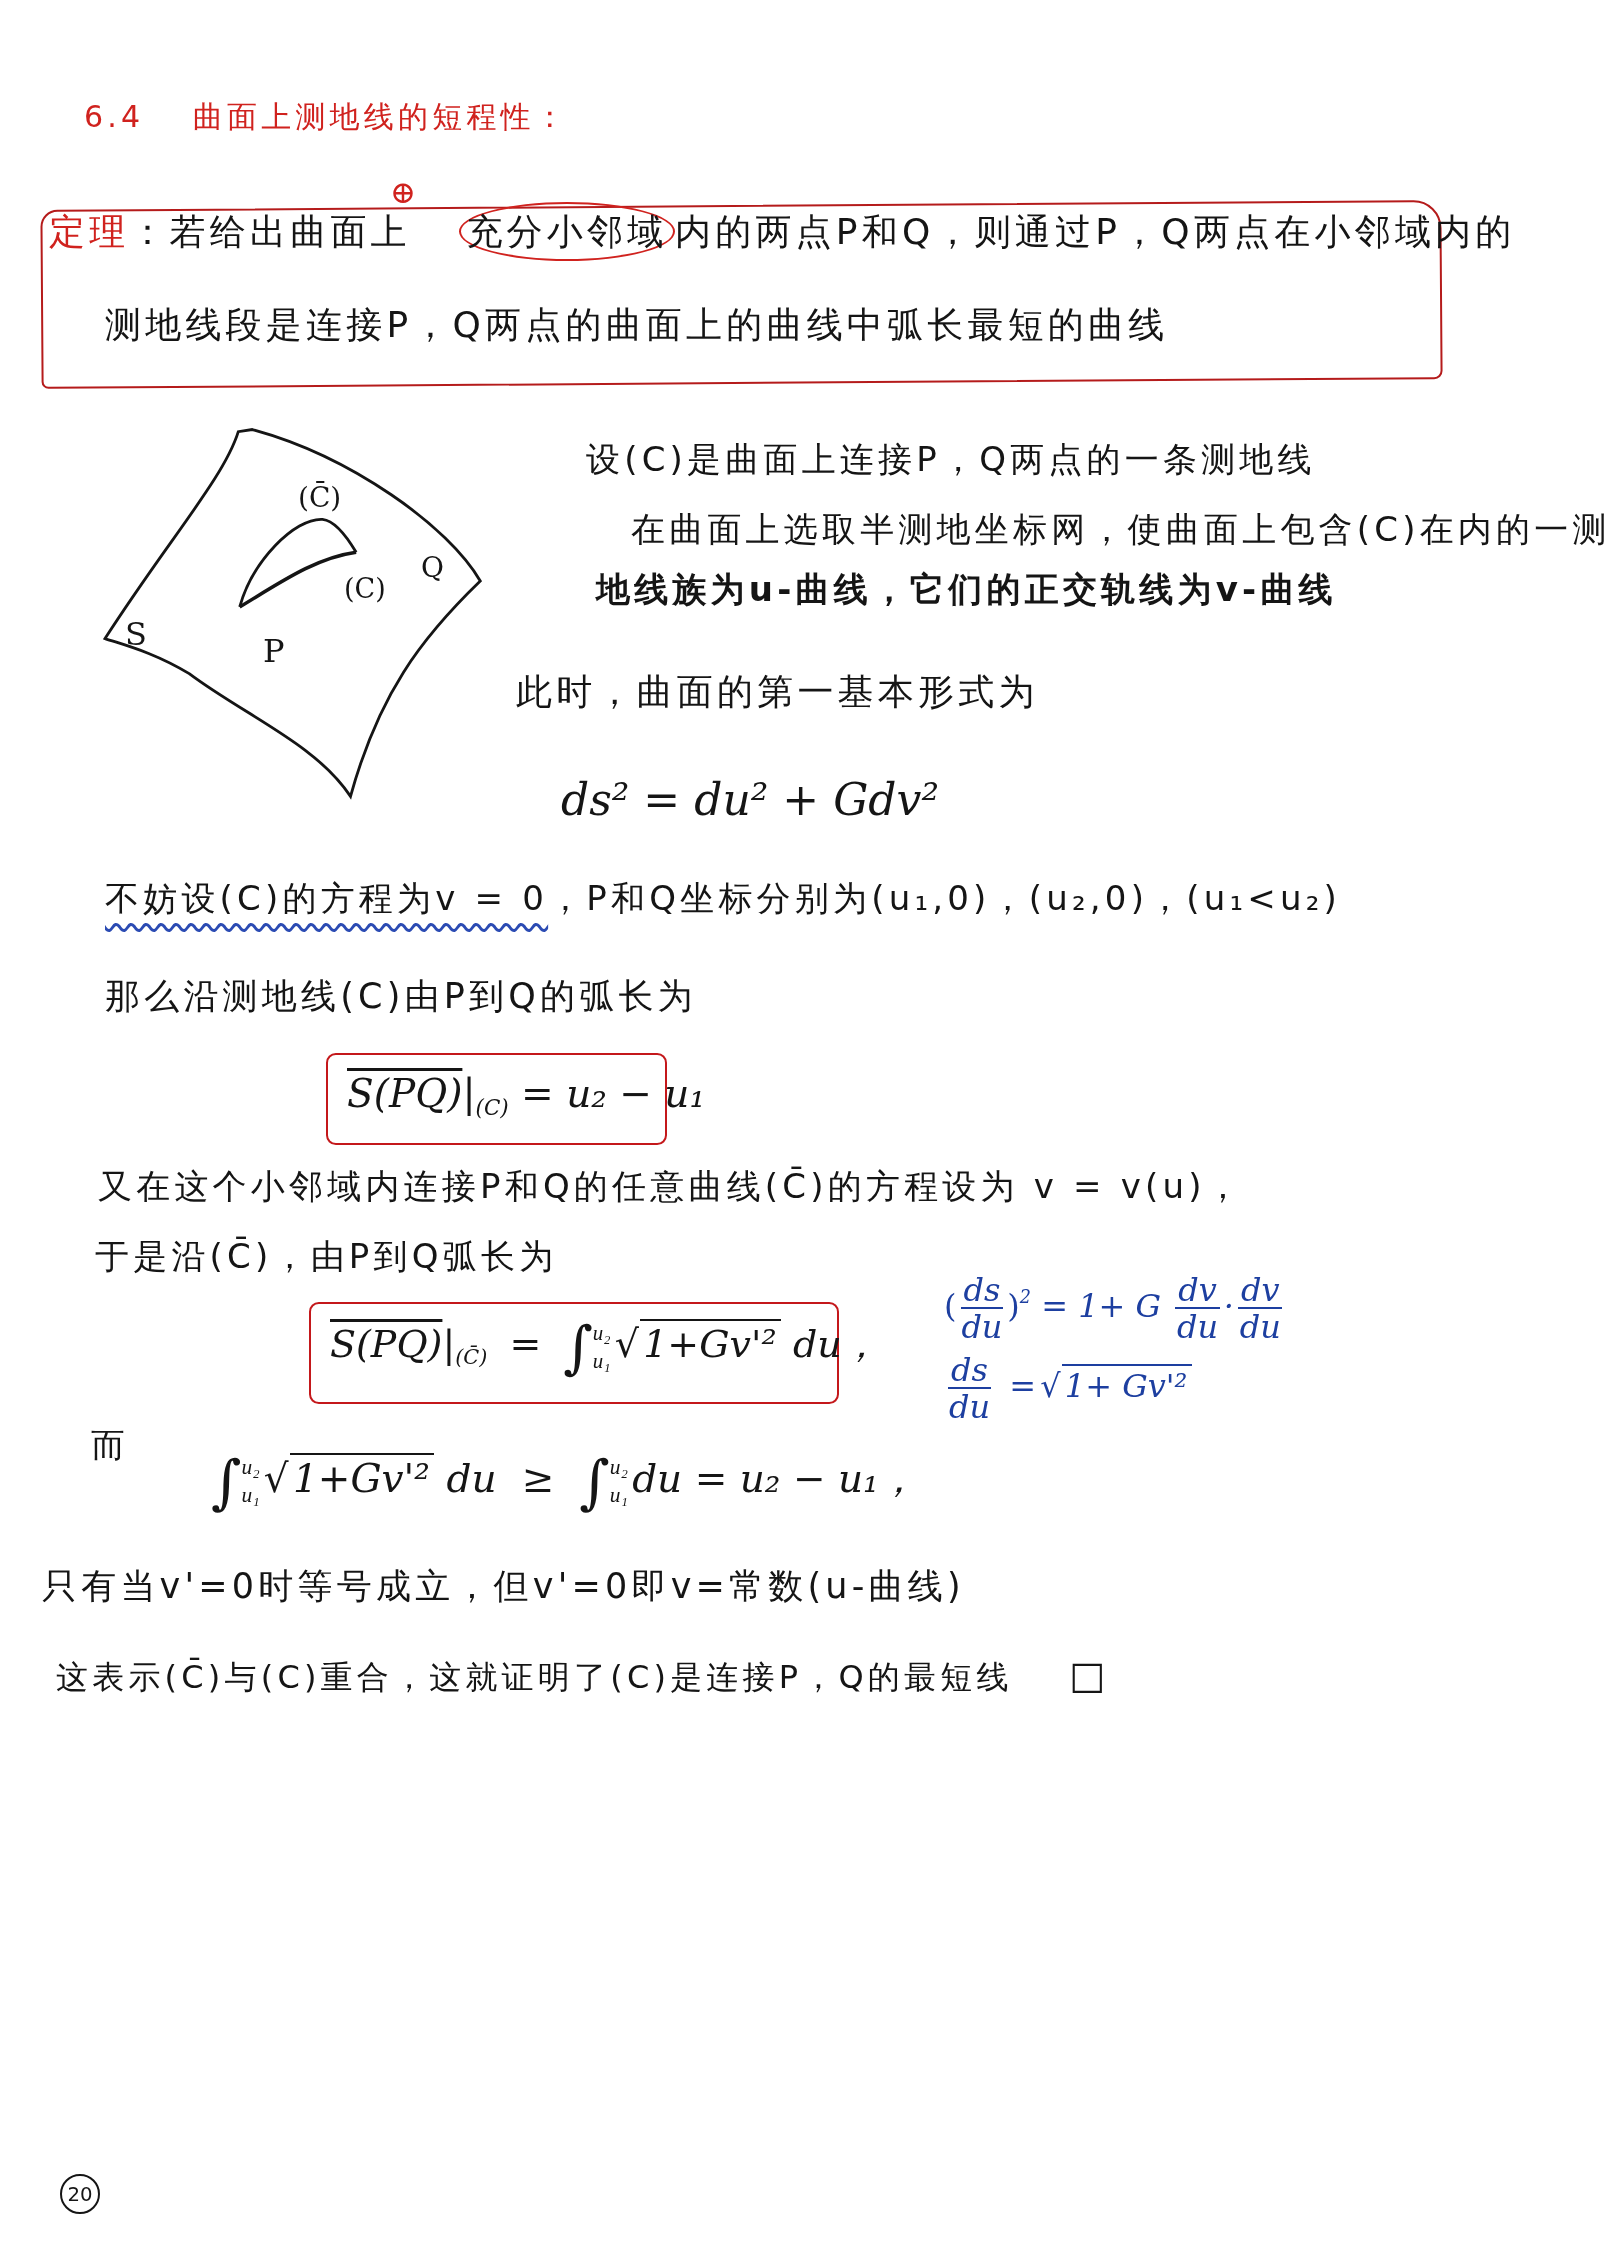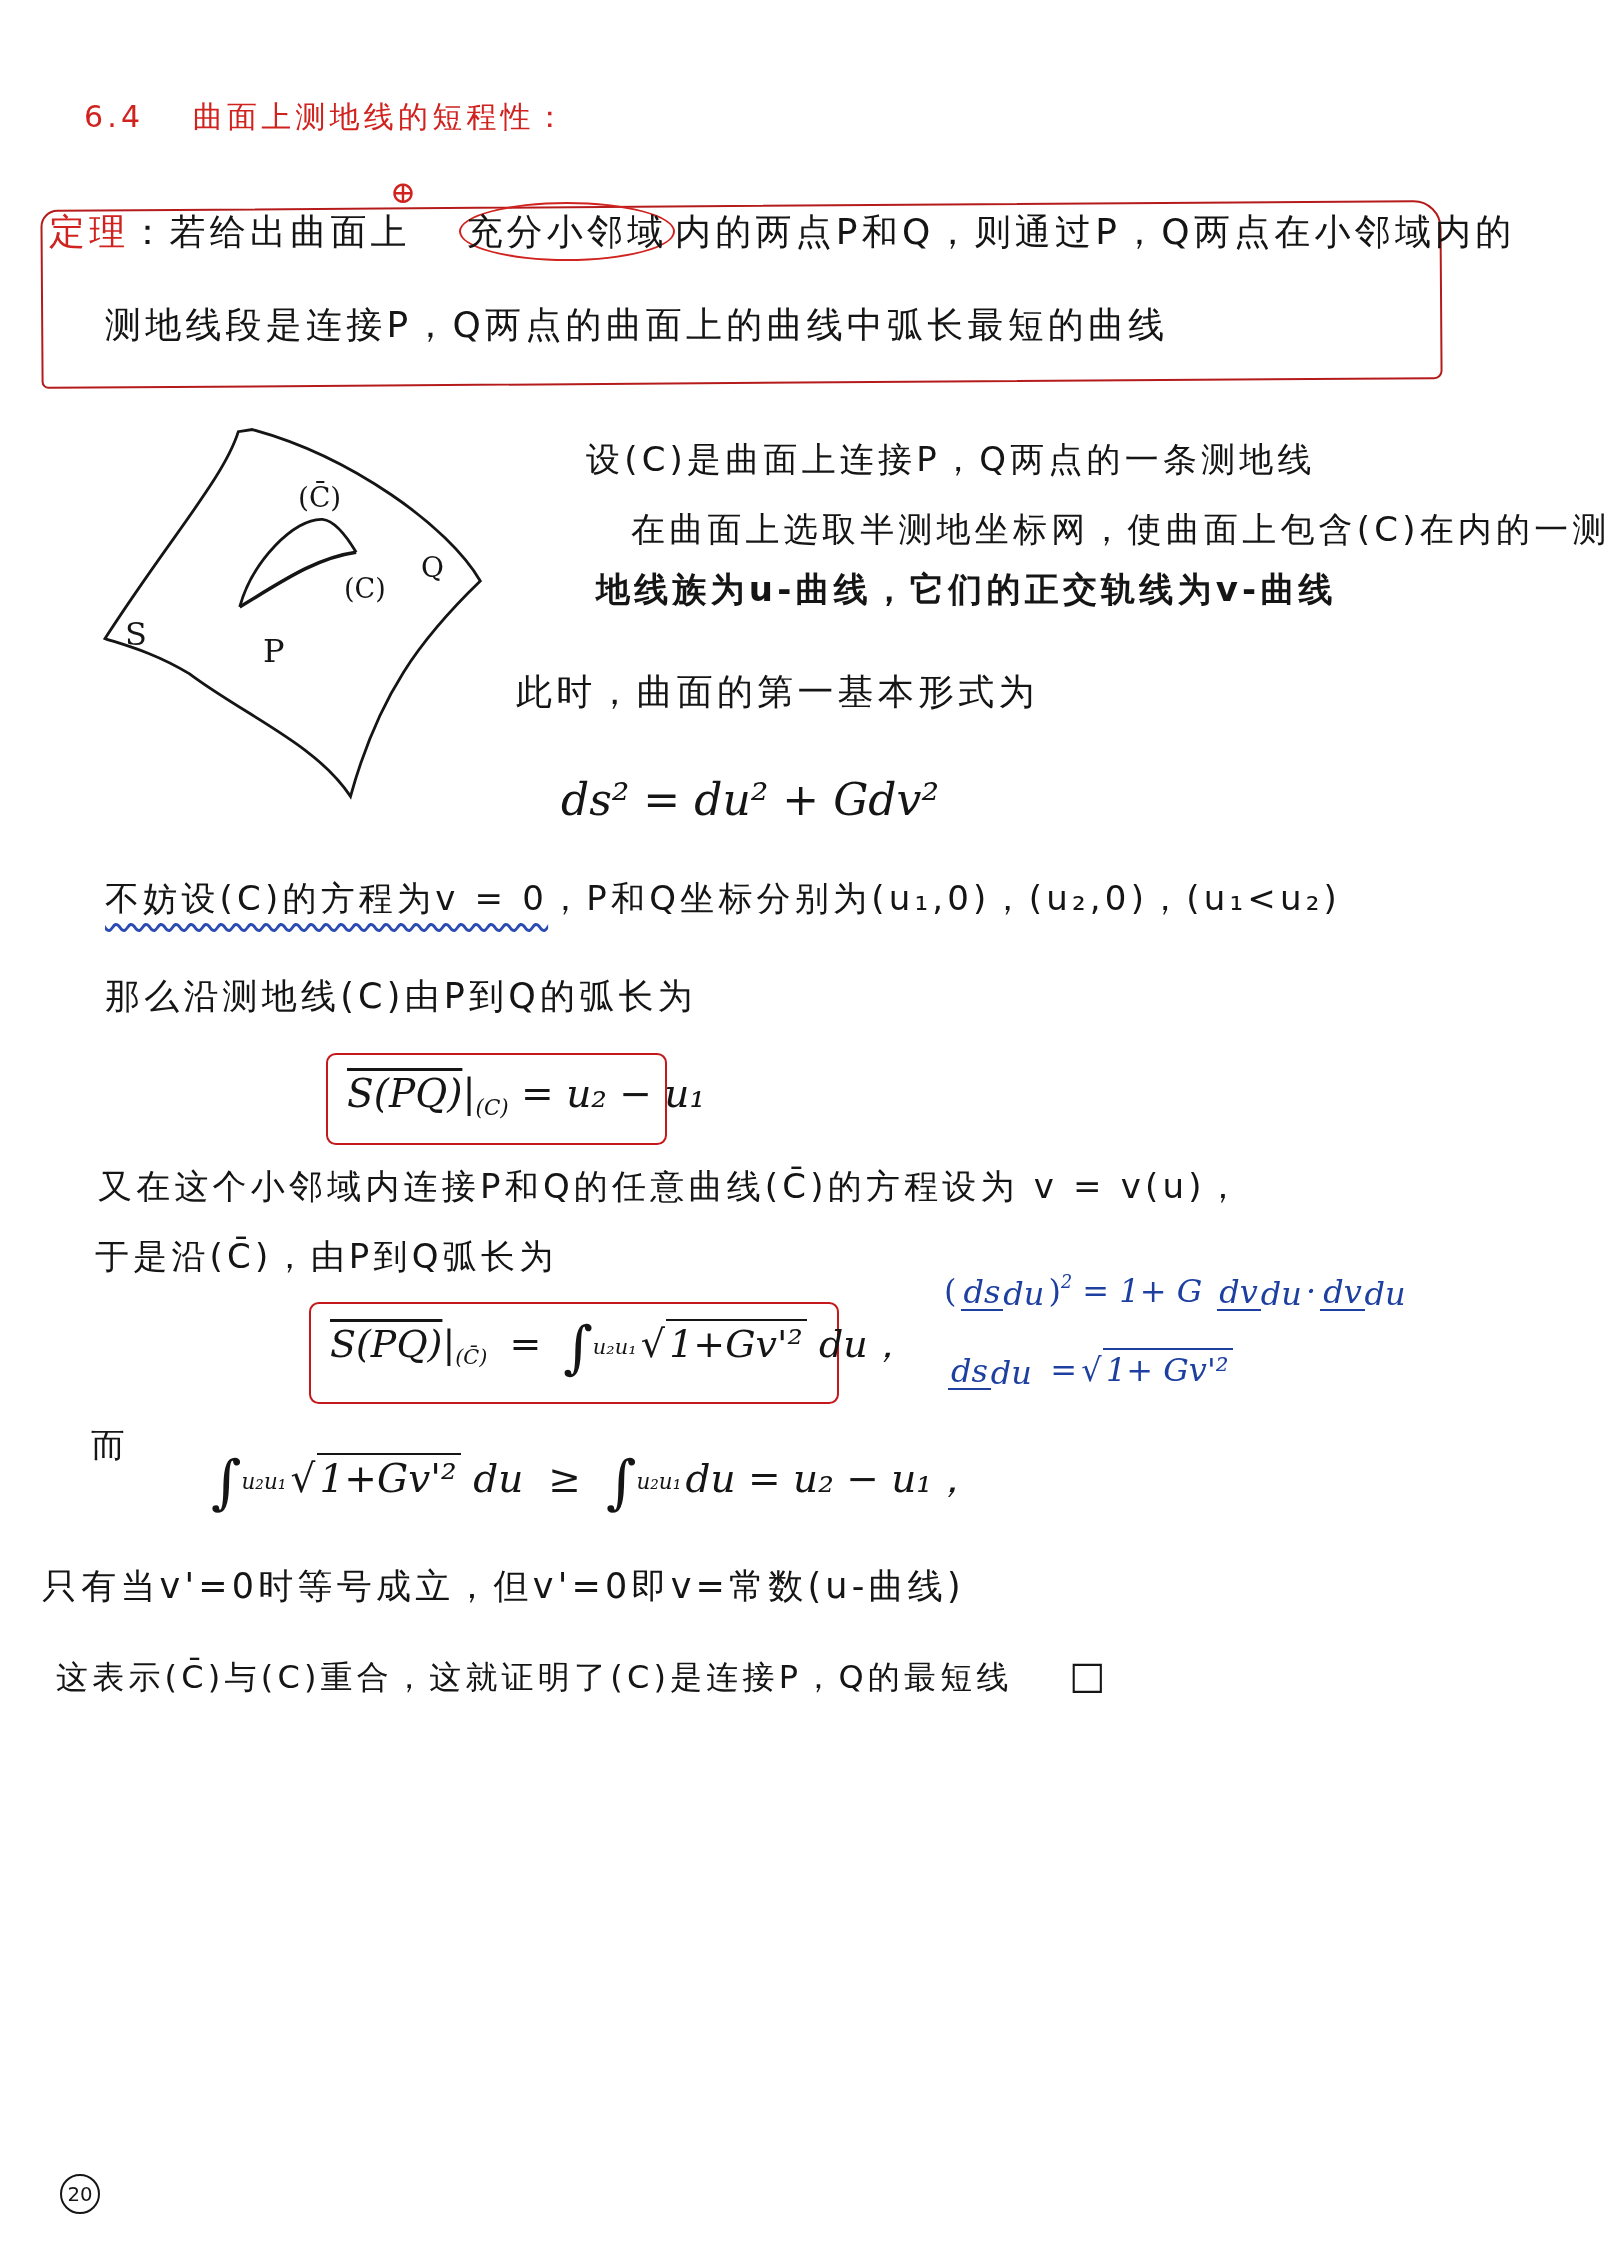--- a/index.html
+++ b/index.html
@@ -5,27 +5,27 @@
   html, body { margin: 0; padding: 0; background: #ffffff; }
   body { width: 1617px; height: 2261px; position: relative; overflow: hidden;
          font-family: "DejaVu Serif", serif; color: #151515; }
   .abs { position: absolute; }
   .hw { font-family: "DejaVu Sans", sans-serif; font-size: 36px; letter-spacing: 4.2px; white-space: nowrap; line-height: 1; }
   .red { color: #d0221e; }
   .blue { color: #1d3fa0; }
   .math { font-family: "DejaVu Serif", serif; font-style: italic; white-space: nowrap; line-height: 1; }
   .box-red { border: 2.8px solid #c4181b; border-radius: 9.8px; }
   .wavy-blue { text-decoration: underline wavy #2b4bb3; text-decoration-thickness: 2.8px; text-underline-offset: 12.6px; }
-  .frac { display: inline-flex; flex-direction: row; align-items: center; vertical-align: middle; margin: 0 4.2px; }
+  .frac { display: inline-flex; flex-direction: column; align-items: center; vertical-align: middle; margin: 0 4.2px; }
   .frac .num { border-bottom: 2.1px solid currentColor; padding: 0 2.8px 1.4px; }
   .frac .den { padding-top: 1.4px; }
   .sqrt { border-top: 2.8px solid currentColor; padding: 1.4px 4.2px 0 2.8px; margin-left: 1.4px; }
   .sqrt-sign { font-style: normal; }
   .intg { font-style: normal; font-size: 1.5em; vertical-align: middle; }
-  .limits { display: inline-flex; font-size: 0.55em; vertical-align: middle; line-height: 1.3; margin-right: 4.2px; }
+  .limits { display: inline-flex; flex-direction: column; font-size: 0.55em; vertical-align: middle; line-height: 1.3; margin-right: 4.2px; font-family: Liberation Serif, serif; }
   .sub { font-size: 0.55em; vertical-align: -0.35em; }
   .sup { font-size: 0.55em; vertical-align: 0.8em; }
 </style>
 </head>
 <body>
 
 <div class="abs hw red" style="left:84px; top:102px; font-size:30px;">
   <span>6.4</span>
   <span style="display:inline-block;width:21px"></span>
   <span>曲面上测地线的短程性：</span>

